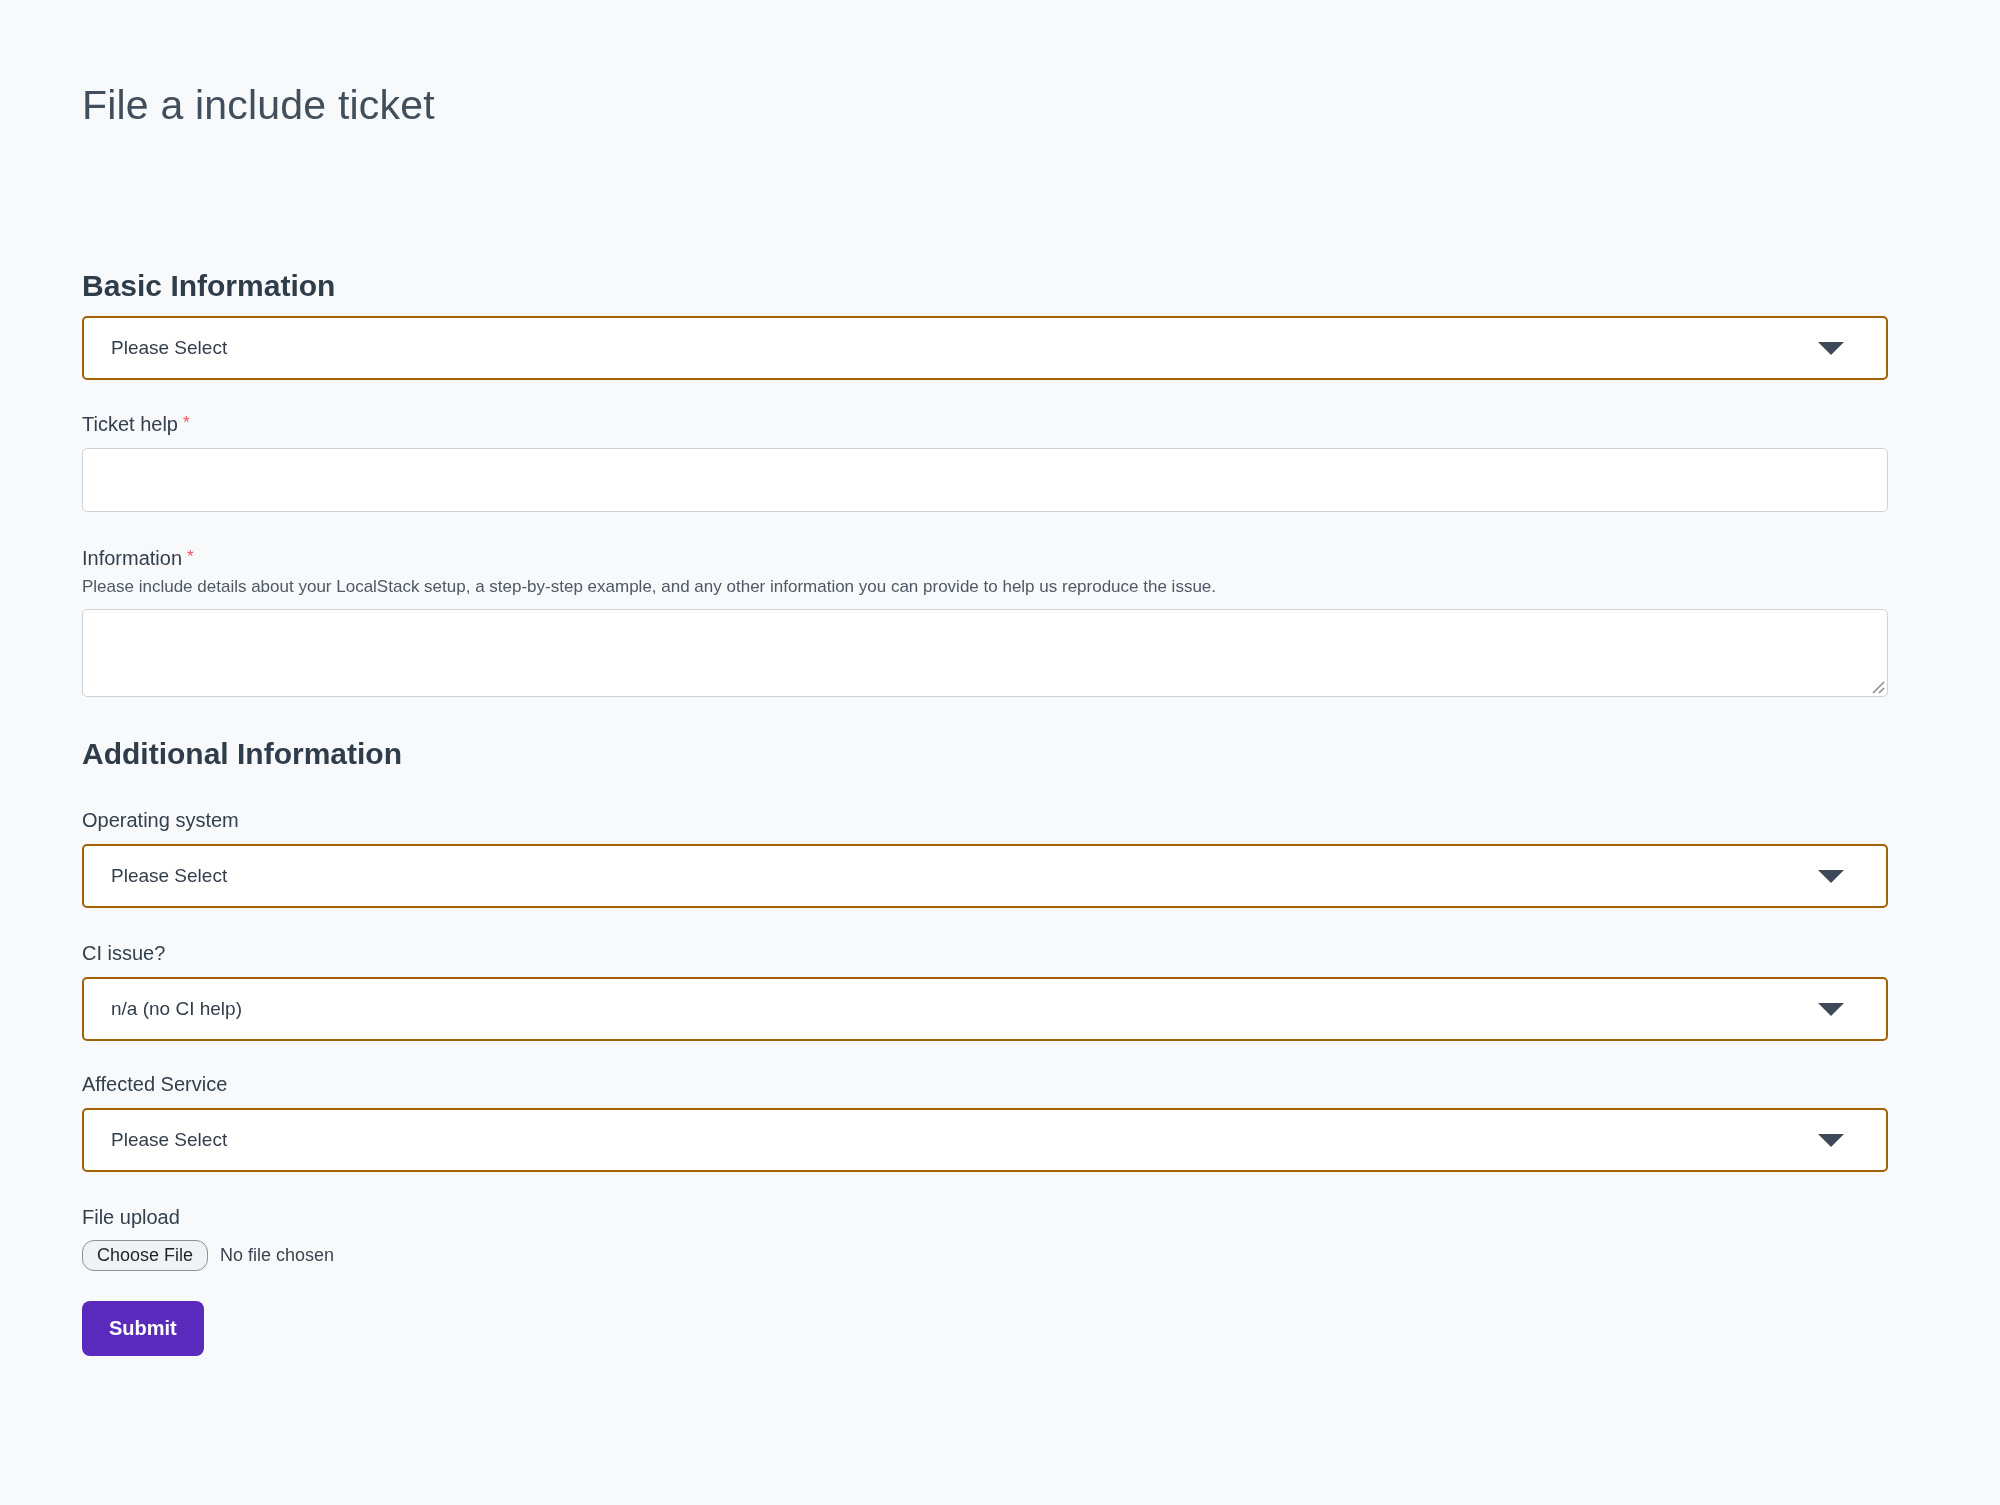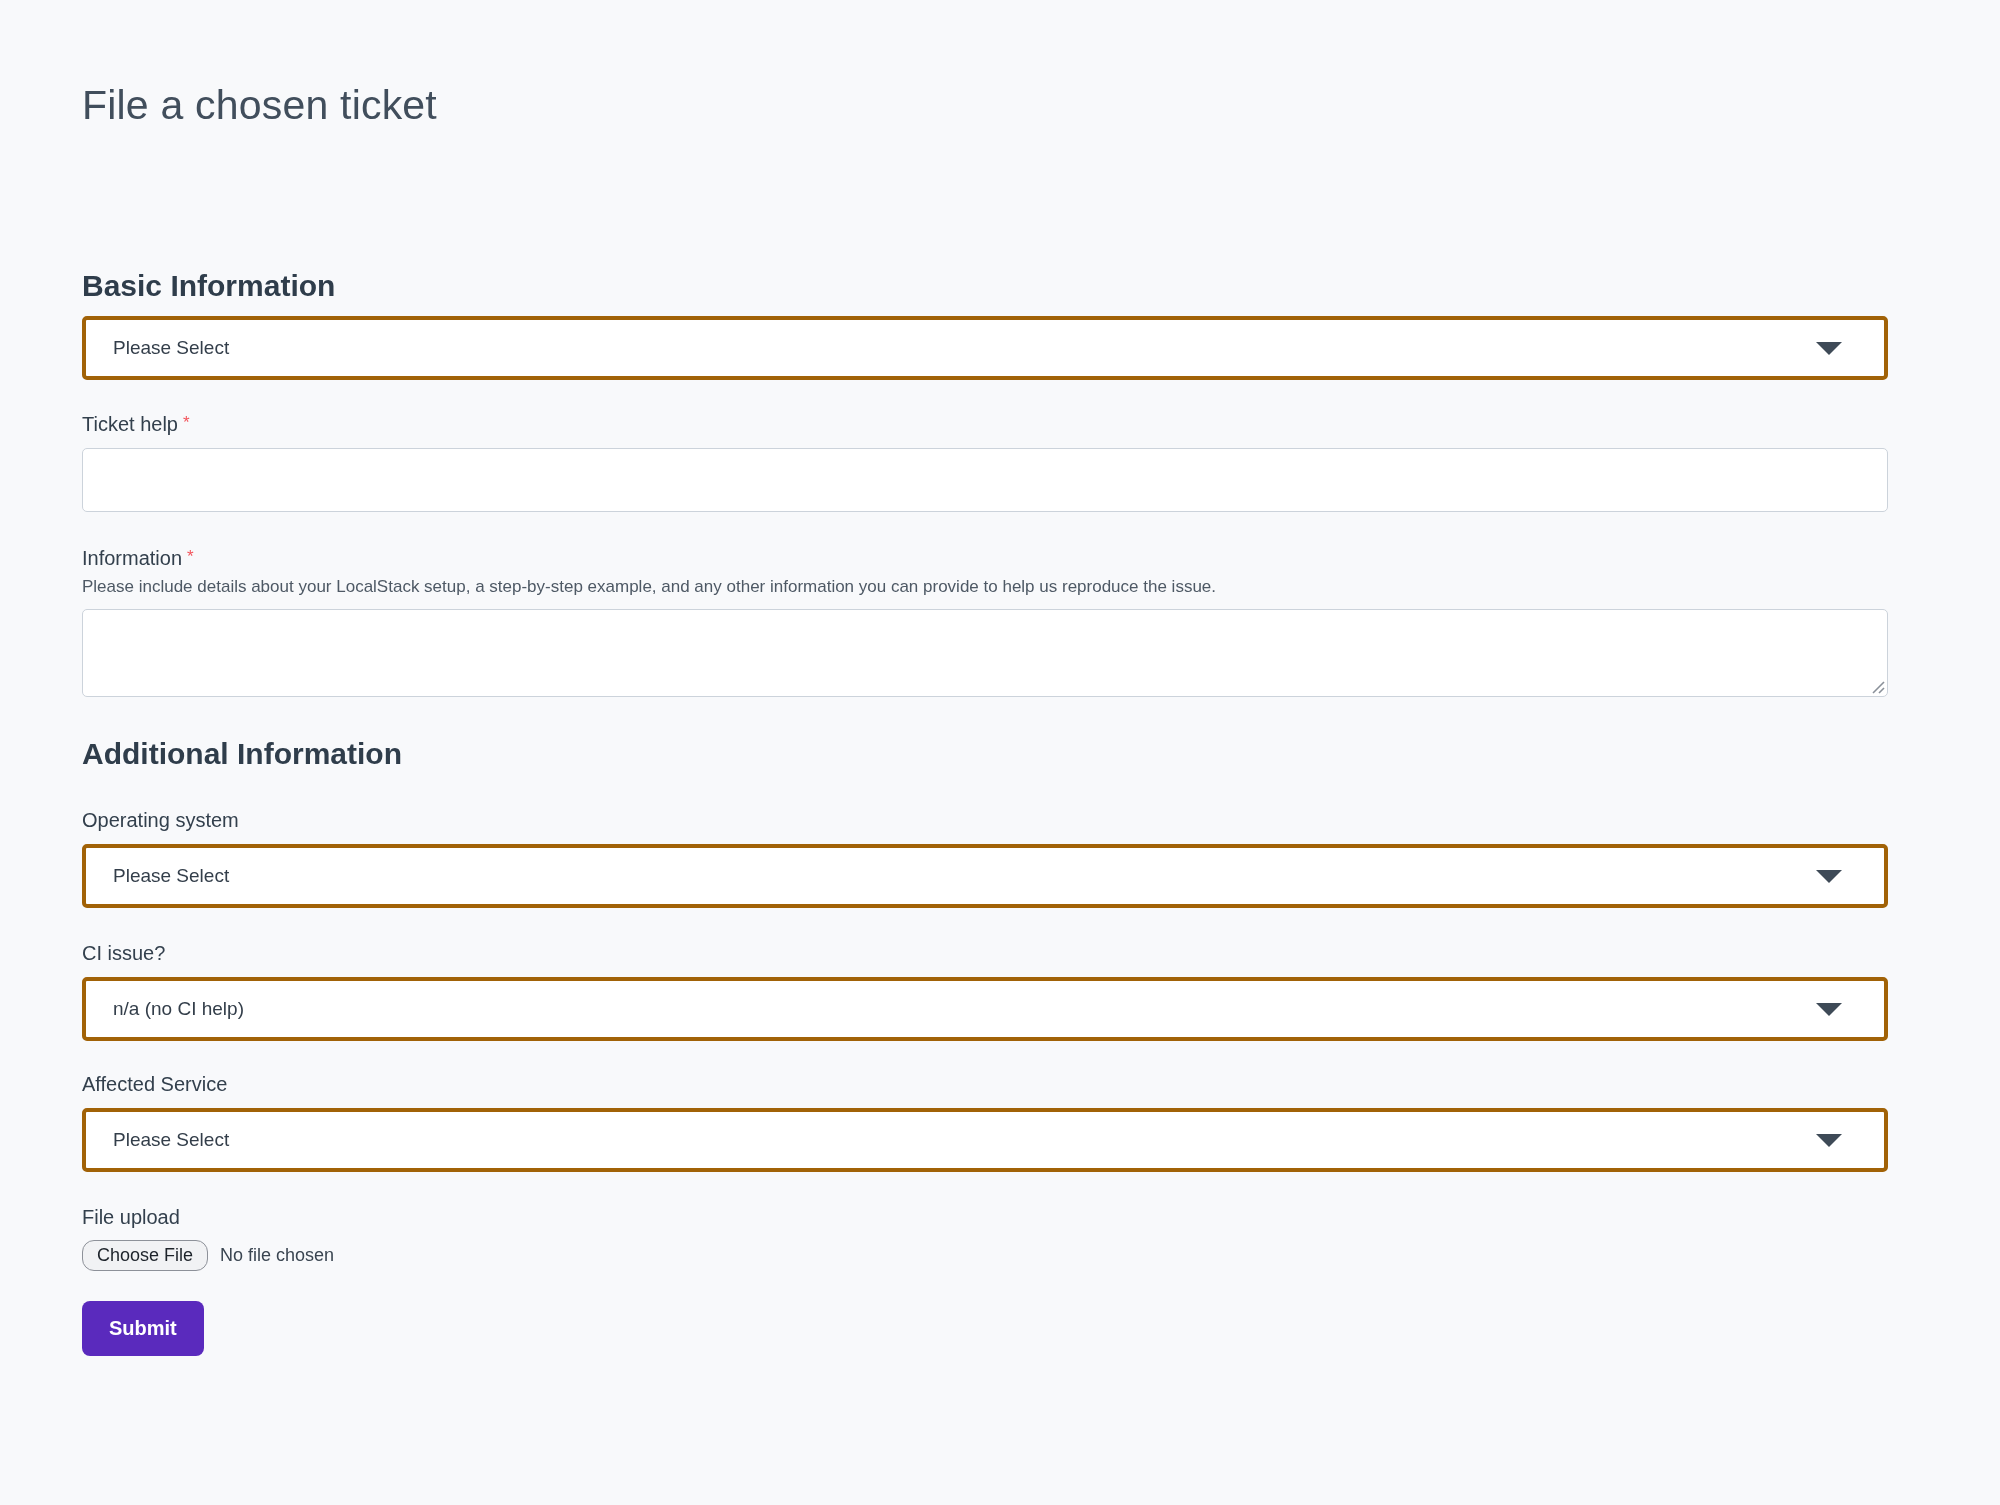--- a/index.html
+++ b/index.html
@@ -46,21 +46,21 @@
   }
   .mt-42 { margin-top: 42px; }
   .mt-38 { margin-top: 38px; }
   .mt-34 { margin-top: 34px; }
   .mt-32 { margin-top: 32px; }
   .select-box {
     margin-top: 13px;
     height: 64px;
     width: 100%;
     background: #ffffff;
-    border: 4px solid #a16207;
+    border: 2px solid #a16207;
     border-radius: 5px;
     display: flex;
     align-items: center;
     padding: 0 70px 0 27px;
     position: relative;
     cursor: pointer;
   }
   .select-value {
     font-size: 19px;
     color: #333e4a;
@@ -170,21 +170,21 @@
     cursor: pointer;
     display: inline-flex;
     align-items: center;
   }
 </style>
 </head>
 <body>
 
 <div class="container">
 
-  <h1 class="page-title">File a chosen ticket</h1>
+  <h1 class="page-title">File a include ticket</h1>
 
   
   <h2 class="section-heading heading-basic">Basic Information</h2>
 
   <div class="select-box">
     <span class="select-value">Please Select</span>
     <span class="select-arrow"></span>
   </div>
 
   <div class="field-label mt-32">

